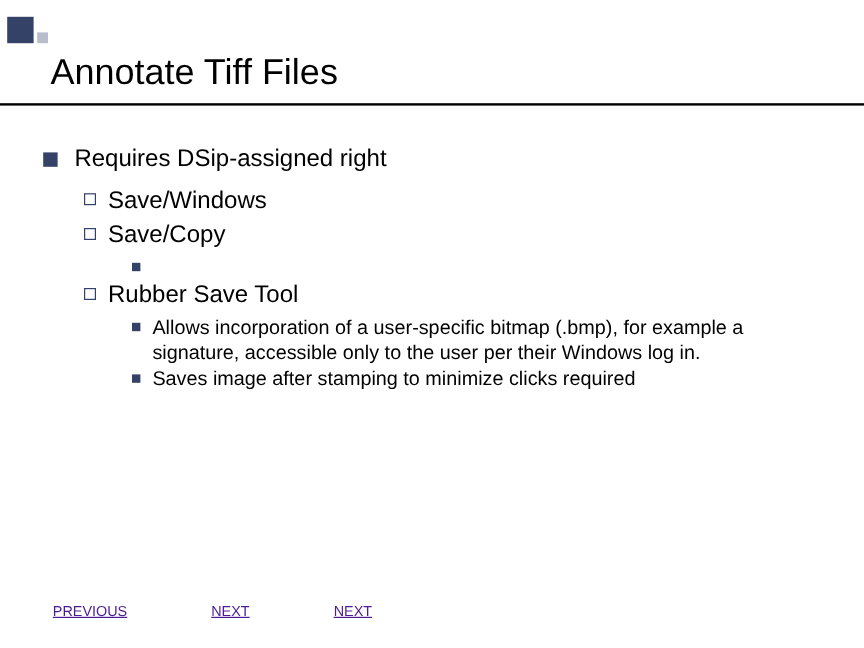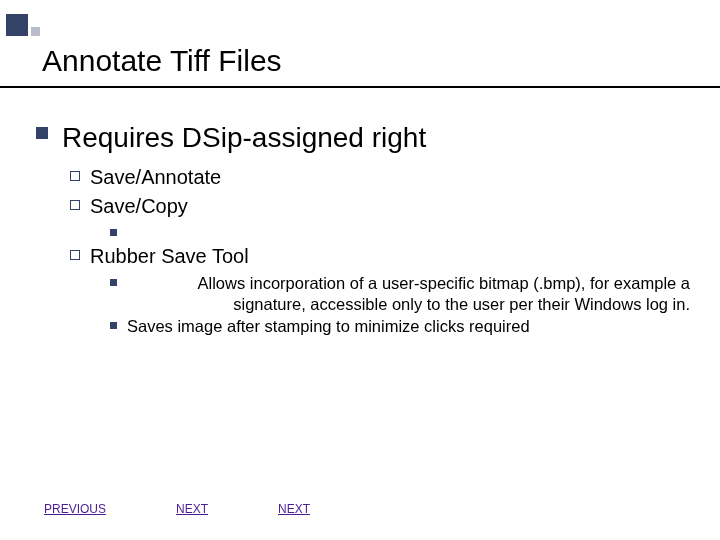--- a/index.html
+++ b/index.html
@@ -1,15 +1,15 @@
 <!DOCTYPE html>
 <html><head>
 <meta charset="utf-8">
 <style>
-  * { margin: 0; padding: 0; box-sizing: border-box; text-align: right; }
+  * { margin: 0; padding: 0; box-sizing: border-box; }
   body {
     width: 720px;
     height: 540px;
     font-family: Arial, Helvetica, sans-serif;
     background: #fff;
     position: relative;
     color: #000;
   }
   .decoration {
     position: absolute;
@@ -58,21 +58,21 @@
   }
   .bullet-l1 {
     width: 12px;
     height: 12px;
     background: #344267;
     flex-shrink: 0;
     margin-top: 7px;
     margin-right: 14px;
   }
   .text-l1 {
-    font-size: 28px;
+    font-size: 20px;
     line-height: 1.25;
   }
   .level2-group {
     margin-left: 34px;
   }
   .level2 {
     display: flex;
     align-items: flex-start;
     margin-bottom: 4px;
   }
@@ -137,21 +137,21 @@
 <div class="content">
 
   <div class="level1">
     <div class="bullet-l1"></div>
     <div class="text-l1">Requires DSip-assigned right</div>
   </div>
 
   <div class="level2-group">
     <div class="level2">
       <div class="bullet-l2"></div>
-      <div class="text-l2">Save/Annotate</div>
+      <div class="text-l2">Save/Windows</div>
     </div>
 
     <div class="level2">
       <div class="bullet-l2"></div>
       <div class="text-l2">Save/Copy</div>
     </div>
     <div class="level3-group">
       <div class="level3">
         <div class="bullet-l3"></div>
       </div>

